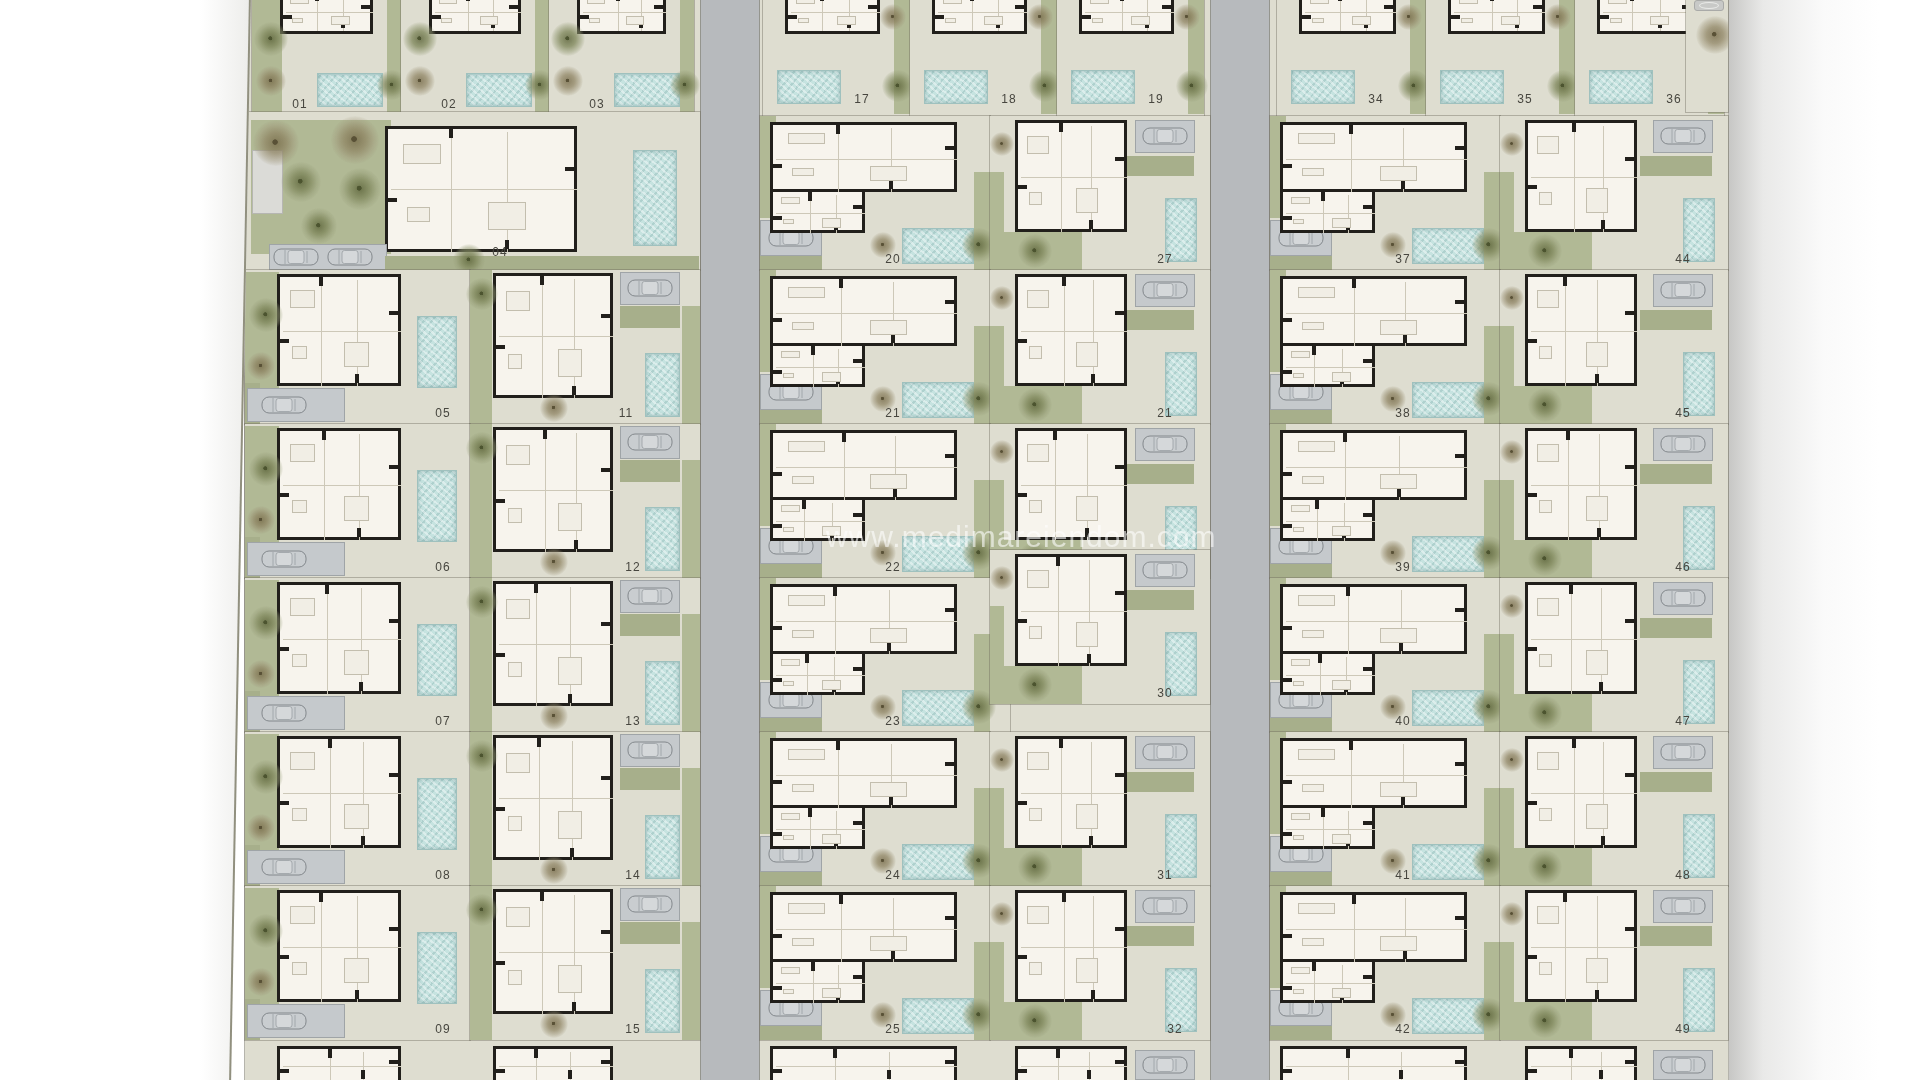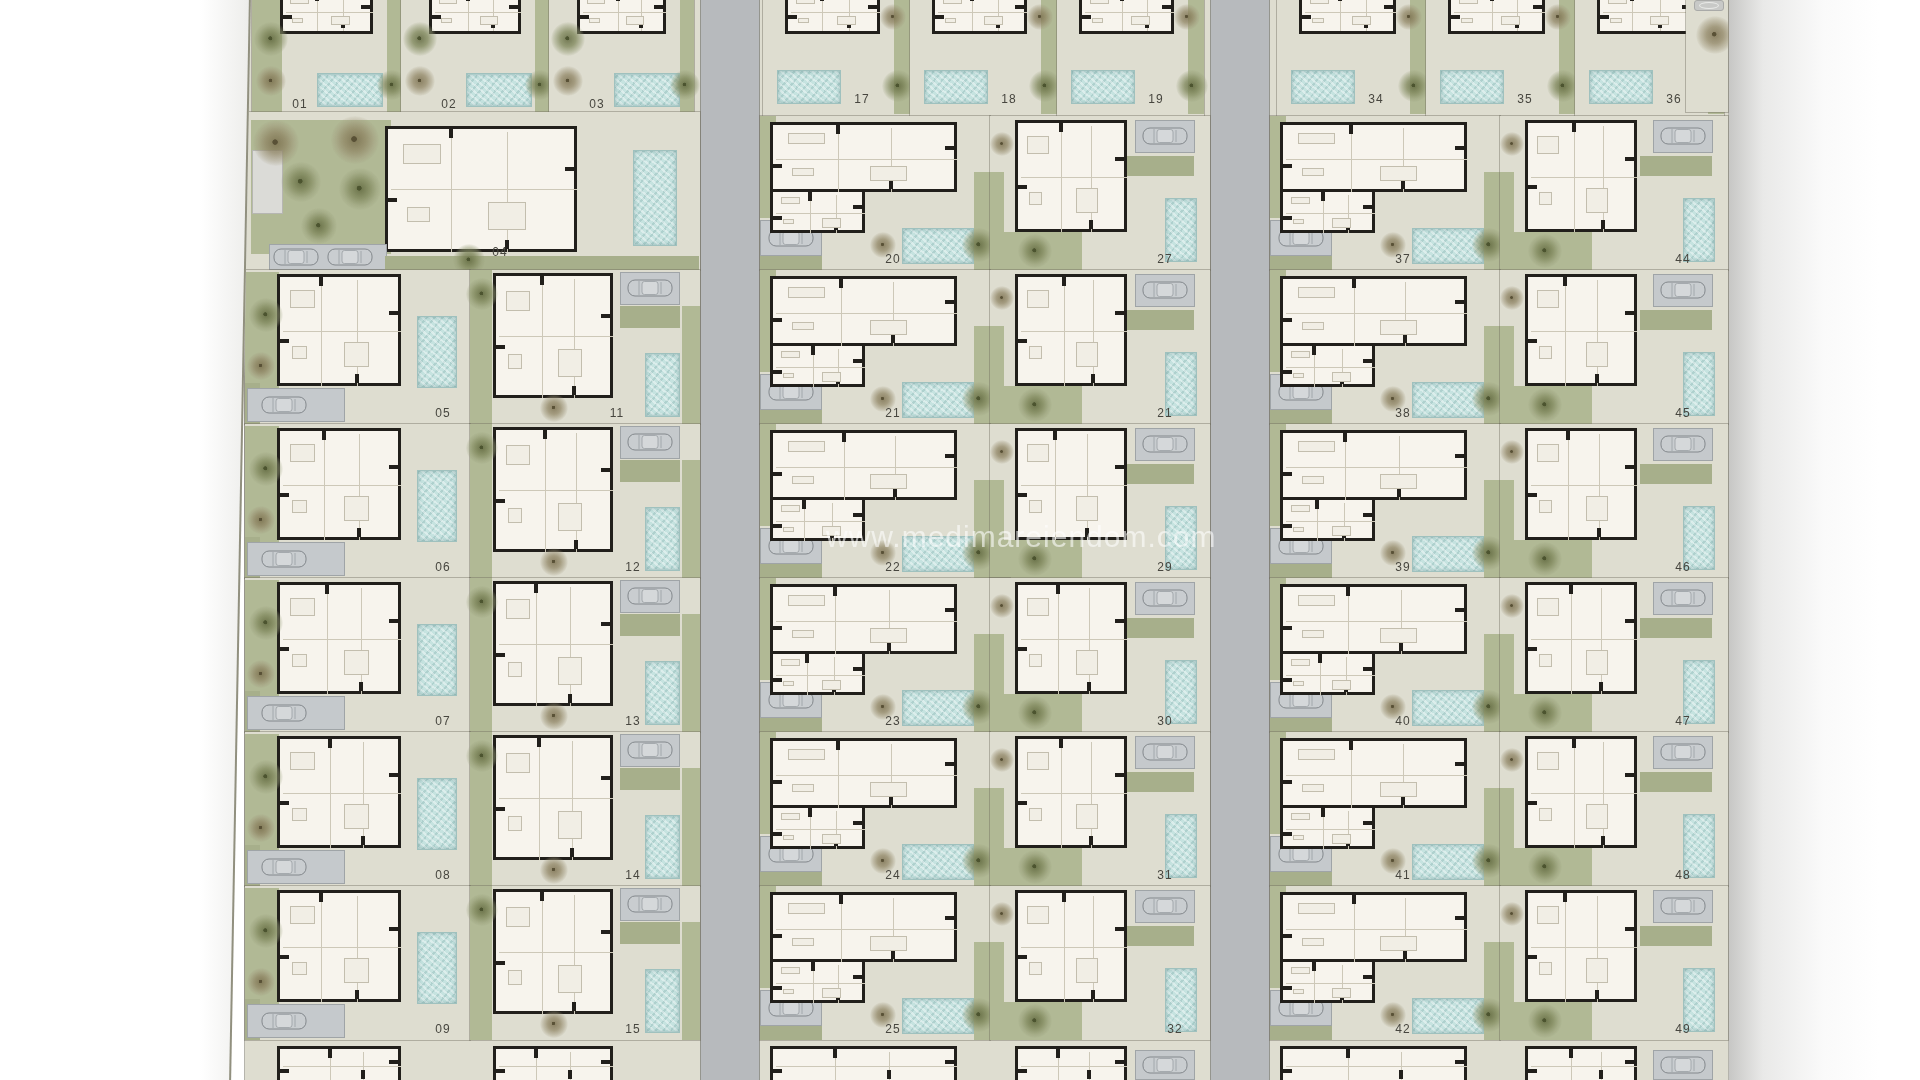--- a/index.html
+++ b/index.html
@@ -196,21 +196,21 @@
           <div class="iw" style="left: 76px; top: 110px; width: 4px; height: 9px;"></div>
           <div class="iw" style="left: 0px; top: 69px; width: 9px; height: 4px;"></div>
           <div class="iw" style="left: 105px; top: 38px; width: 9px; height: 4px;"></div>
           <div class="fur" style="left: 10px; top: 15px; width: 24px; height: 20px;"></div>
           <div class="fur" style="left: 62px; top: 73px; width: 24px; height: 28px;"></div>
           <div class="fur" style="left: 12px; top: 78px; width: 14px; height: 15px;"></div>
         </div>
         <div class="pool" style="left: 175px; top: 83px; width: 35px; height: 64px;"></div>
         <div class="tree" style="left: -4px; top: 8px; width: 32px; height: 32px;"></div>
         <div class="tree brown" style="left: 70px; top: 124px; width: 28px; height: 28px;"></div>
-        <div class="num" style="left: 130px; top: 134px; width: 34px; height: 18px;">11</div>
+        <div class="num" style="left: 139px; top: 134px; width: 34px; height: 18px;">11</div>
       </div>
       <div class="plot" style="left: 245px; top: 424px; width: 225px; height: 154px;">
         <div class="green" style="left: 0px; top: 2px; width: 34px; height: 116px;"></div>
         <div class="green dk" style="left: 0px; top: 113px; width: 15px; height: 41px;"></div>
         <div class="pad" style="left: 2px; top: 118px; width: 98px; height: 34px;"></div>
         <div class="car" style="left: 16px; top: 125px; width: 46px; height: 20px;"><svg width="46" height="20" viewBox="0 0 46 20">
     <rect x="1" y="2" width="44" height="16" rx="7" fill="#c9cdd0" stroke="#83888c" stroke-width="1"></rect>
     <rect x="15" y="3.5" width="16" height="13" rx="2.5" fill="#d5d8da" stroke="#9aa0a3" stroke-width="0.8"></rect>
     <line x1="12" y1="3" x2="12" y2="17" stroke="#9aa0a3" stroke-width="0.8"></line>
     <line x1="34" y1="4" x2="34" y2="16" stroke="#9aa0a3" stroke-width="0.8"></line>
@@ -739,21 +739,21 @@
           <div class="iw" style="left: 172px; top: 21px; width: 9px; height: 4px;"></div>
           <div class="fur" style="left: 15px; top: 8px; width: 37px; height: 11px;"></div>
           <div class="fur" style="left: 97px; top: 41px; width: 37px; height: 15px;"></div>
           <div class="fur" style="left: 19px; top: 43px; width: 22px; height: 8px;"></div>
         </div>
         <div class="pool" style="left: 142px; top: 112px; width: 72px; height: 36px;"></div>
         <div class="tree" style="left: 202px; top: 112px; width: 34px; height: 34px;"></div>
         <div class="tree brown" style="left: 110px; top: 116px; width: 26px; height: 26px;"></div>
         <div class="num" style="left: 116px; top: 134px; width: 34px; height: 18px;">23</div>
       </div>
-      <div class="plot" style="left: 990px; top: 578px; width: 220px; height: 154px;">
+      <div class="plot" style="left: 990px; top: 550px; width: 220px; height: 154px;">
         <div class="green" style="left: 0px; top: 56px; width: 14px; height: 98px;"></div>
         <div class="pad" style="left: 145px; top: 4px; width: 60px; height: 33px;"></div>
         <div class="car" style="left: 152px; top: 10px; width: 46px; height: 20px;"><svg width="46" height="20" viewBox="0 0 46 20">
     <rect x="1" y="2" width="44" height="16" rx="7" fill="#c9cdd0" stroke="#83888c" stroke-width="1"></rect>
     <rect x="15" y="3.5" width="16" height="13" rx="2.5" fill="#d5d8da" stroke="#9aa0a3" stroke-width="0.8"></rect>
     <line x1="12" y1="3" x2="12" y2="17" stroke="#9aa0a3" stroke-width="0.8"></line>
     <line x1="34" y1="4" x2="34" y2="16" stroke="#9aa0a3" stroke-width="0.8"></line>
   </svg></div>
         <div class="green dk" style="left: 132px; top: 40px; width: 72px; height: 20px;"></div>
         <div class="green" style="left: 0px; top: 116px; width: 92px; height: 38px;"></div>

